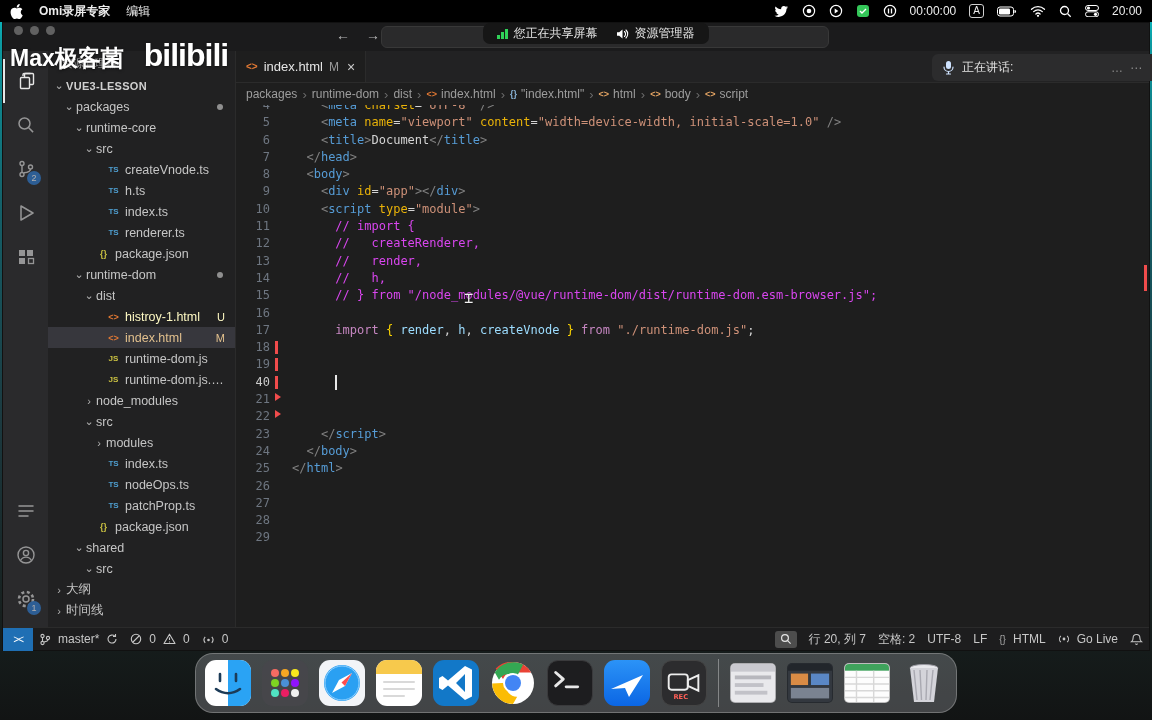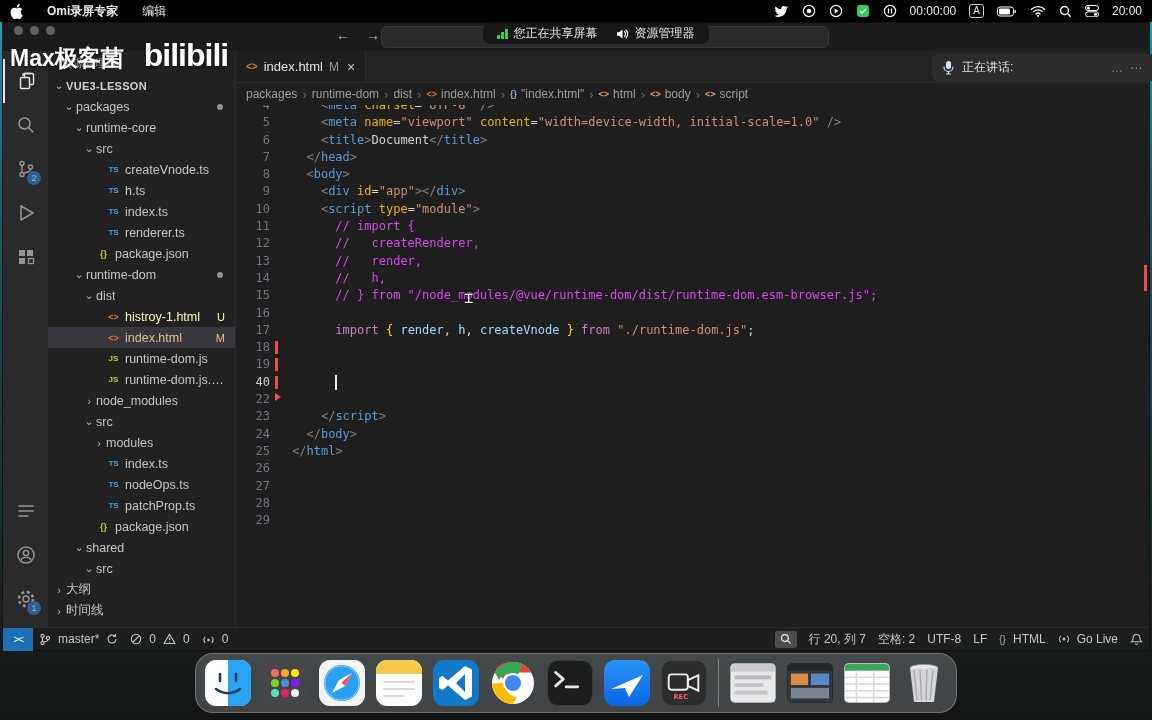--- a/index.html
+++ b/index.html
@@ -2,21 +2,21 @@
 <html><head>
 <meta charset="utf-8">
 <style>
 *{margin:0;padding:0;box-sizing:border-box}
 html,body{width:1152px;height:720px;overflow:hidden}
 body{position:relative;font-family:"Liberation Sans","DejaVu Sans",sans-serif;
 background:linear-gradient(180deg,#0cc9cf 0%,#0c9aa1 6%,#14616a 28%,#1c3a40 58%,#17201f 85%,#121414 100%)}
 
 .menubar{position:absolute;top:0;left:0;right:0;height:22px;background:#000;display:flex;align-items:center;
 color:#ededed;font-size:12px;padding:0 10px;z-index:90;gap:0}
-.mb-left{display:flex;align-items:flex-end;gap:24px}
+.mb-left{display:flex;align-items:flex-end;gap:16px}
 .mb-appname{font-weight:bold}
 .mb-right{margin-left:auto;display:flex;align-items:center;gap:13px}
 .mb-ic{display:inline-flex;align-items:center;justify-content:center;height:16px}
 .mb-abox{border:1px solid #cfcfcf;border-radius:3px;font-size:10px;line-height:12px;padding:0 3px}
 
 .window{position:absolute;top:22px;left:2px;right:2px;bottom:69px;background:#1e1e1e;z-index:10;
 display:flex;flex-direction:column;border:1px solid #111}
 .titlebar{height:28px;background:#1b1b1c;display:flex;align-items:center;position:relative;flex:0 0 28px}
 .nav-arrows{position:absolute;left:333px;top:4px;display:flex;gap:16px;color:#b9b9b9;font-size:14px}
 .cmdcenter{position:absolute;left:378px;top:3px;width:448px;height:22px;background:#2a2a2b;border:1px solid #383838;border-radius:6px}
@@ -492,20 +492,25 @@
               <span class="lnum">19</span>
               <span class="gmark bar"></span>
               <span class="ctext"></span>
             </div>
             <div class="cline cur">
               <span class="lnum">40</span>
               <span class="gmark bar"></span>
               <span class="ctext"></span>
             </div>
             <div class="cline">
+              <span class="lnum">21</span>
+              <span class="gmark tri"></span>
+              <span class="ctext"></span>
+            </div>
+            <div class="cline">
               <span class="lnum">22</span>
               <span class="gmark tri"></span>
               <span class="ctext"></span>
             </div>
             <div class="cline">
               <span class="lnum">23</span>
               <span class="ctext"><span class="tk-txt">    </span><span class="tk-pu">&lt;</span><span class="tk-pu">/</span><span class="tk-tag">script</span><span class="tk-pu">&gt;</span></span>
             </div>
             <div class="cline">
               <span class="lnum">24</span>

